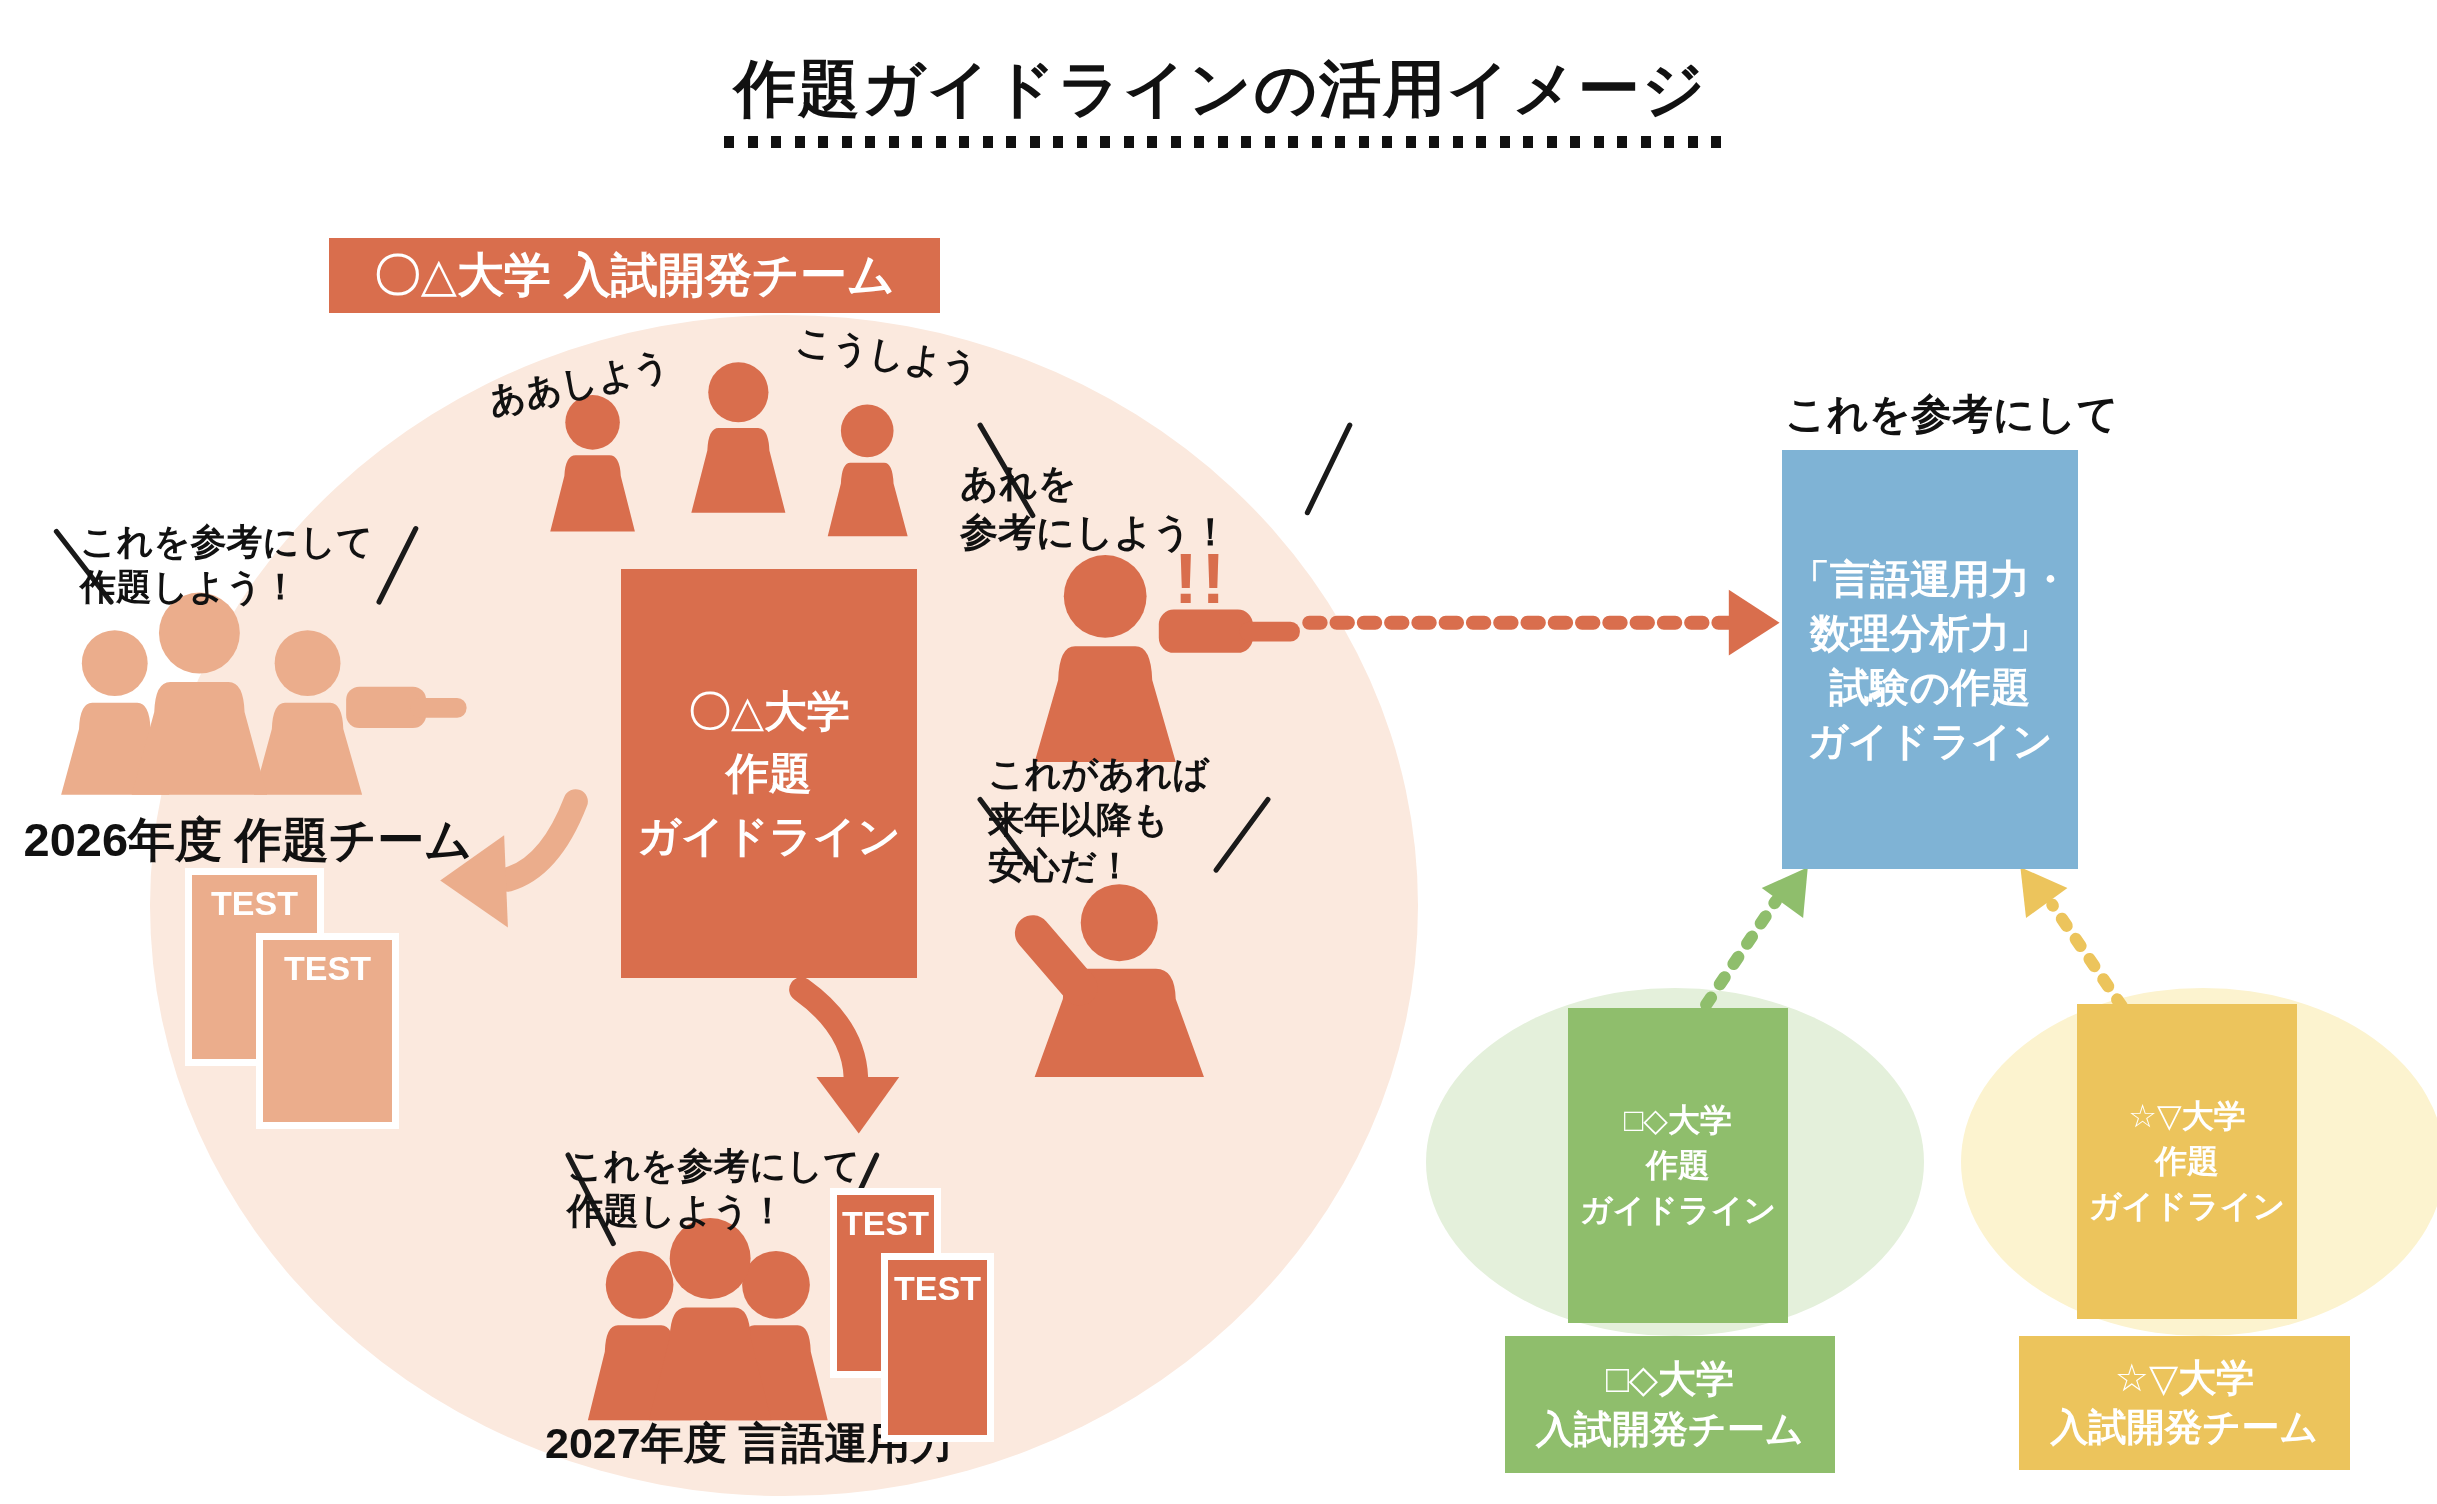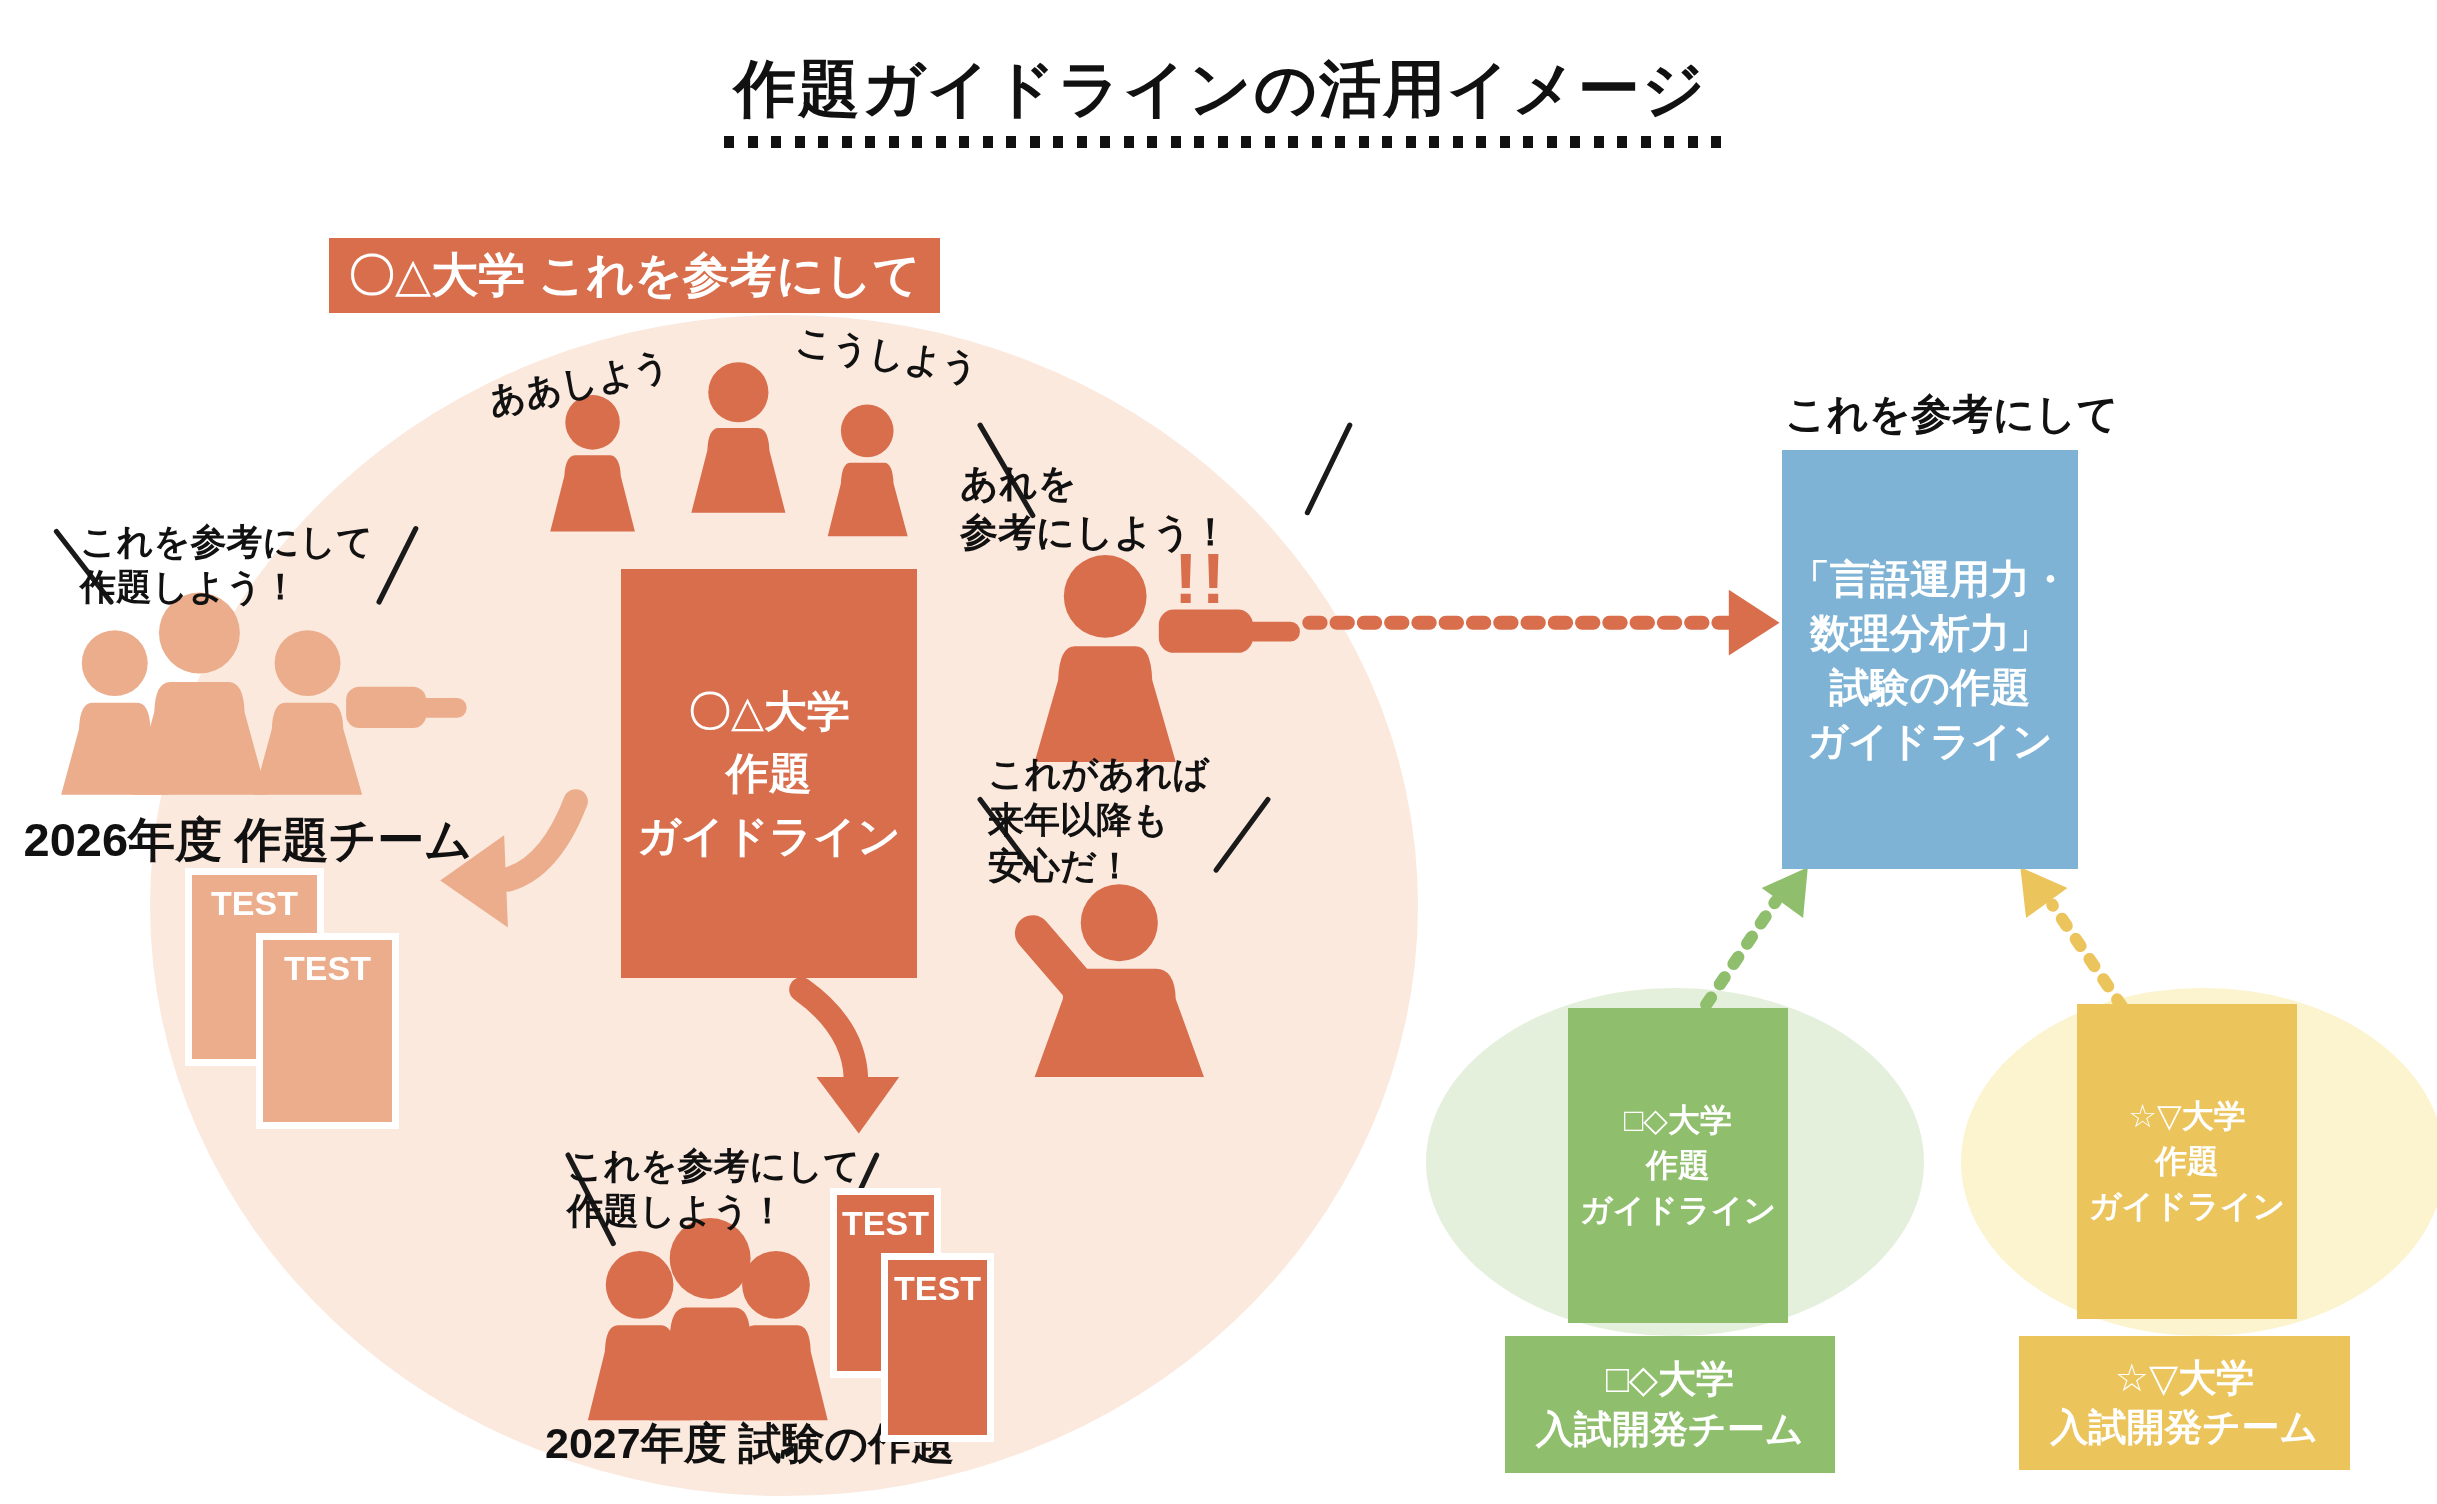--- a/index.html
+++ b/index.html
@@ -109,21 +109,21 @@
     <line x1="403" y1="640" x2="442" y2="562"></line>
     <line x1="604" y1="1228" x2="652" y2="1322"></line>
     <line x1="888" y1="1322" x2="932" y2="1228"></line>
   </g>
 </svg>
 
 <div id="title" class="abs jp ctr" style="left:734px;top:47px;width:978px;">作題ガイドラインの活用イメージ</div>
 <div id="title-underline" class="abs" style="left:724px;top:136px;width:997px;"></div>
 
 <div class="abs card" style="left:329px;top:238px;width:611px;height:75px;background:#D96E4D;font-size:47px;">
-  <span>〇△大学 これを参考にして</span>
+  <span>〇△大学 入試開発チーム</span>
 </div>
 
 <div class="abs jp" style="left:487px;top:359px;font-size:36px;transform:rotate(-12deg);">ああしよう</div>
 <div class="abs jp" style="left:795px;top:331px;font-size:36px;transform:rotate(9deg);">こうしよう</div>
 
 <div class="abs jp ctr" style="left:960px;top:419px;width:282px;font-size:38px;line-height:1.3;margin-top:40px;">
   <div>あれを</div>
   <div>参考にしよう！</div>
 </div>
 <div class="abs" style="left:1174px;top:538px;font-size:71px;font-weight:900;color:#D96E4D;letter-spacing:3.8px;">!!</div>
@@ -149,21 +149,21 @@
   <span>TEST</span>
 </div>
 <div class="abs testdoc" style="left:256px;top:933px;width:143px;height:196px;background:#EBAD8C;z-index:3;">
   <span>TEST</span>
 </div>
 
 <div class="abs jp ctr" style="left:567px;top:1143px;width:310px;font-size:36px;line-height:1.25;">
   <div>これを参考にして</div>
   <div>作題しよう！</div>
 </div>
-<div class="abs jp ctr" style="left:545px;top:1415px;width:414px;font-size:43px;white-space:nowrap;">2027年度 試験の作題</div>
+<div class="abs jp ctr" style="left:545px;top:1415px;width:414px;font-size:43px;white-space:nowrap;">2027年度 言語運用力</div>
 <div class="abs testdoc" style="left:830px;top:1188px;width:111px;height:190px;background:#D96E4D;z-index:2;">
   <span>TEST</span>
 </div>
 <div class="abs testdoc" style="left:881px;top:1253px;width:113px;height:189px;background:#D96E4D;z-index:3;">
   <span>TEST</span>
 </div>
 
 <div class="abs jp" style="left:1785px;top:387px;font-size:41px;white-space:nowrap;">これを参考にして</div>
 <div class="abs card" style="left:1782px;top:450px;width:296px;height:419px;background:#7FB3D5;font-size:40px;line-height:1.35;">
   <div>「言語運用力・</div>

